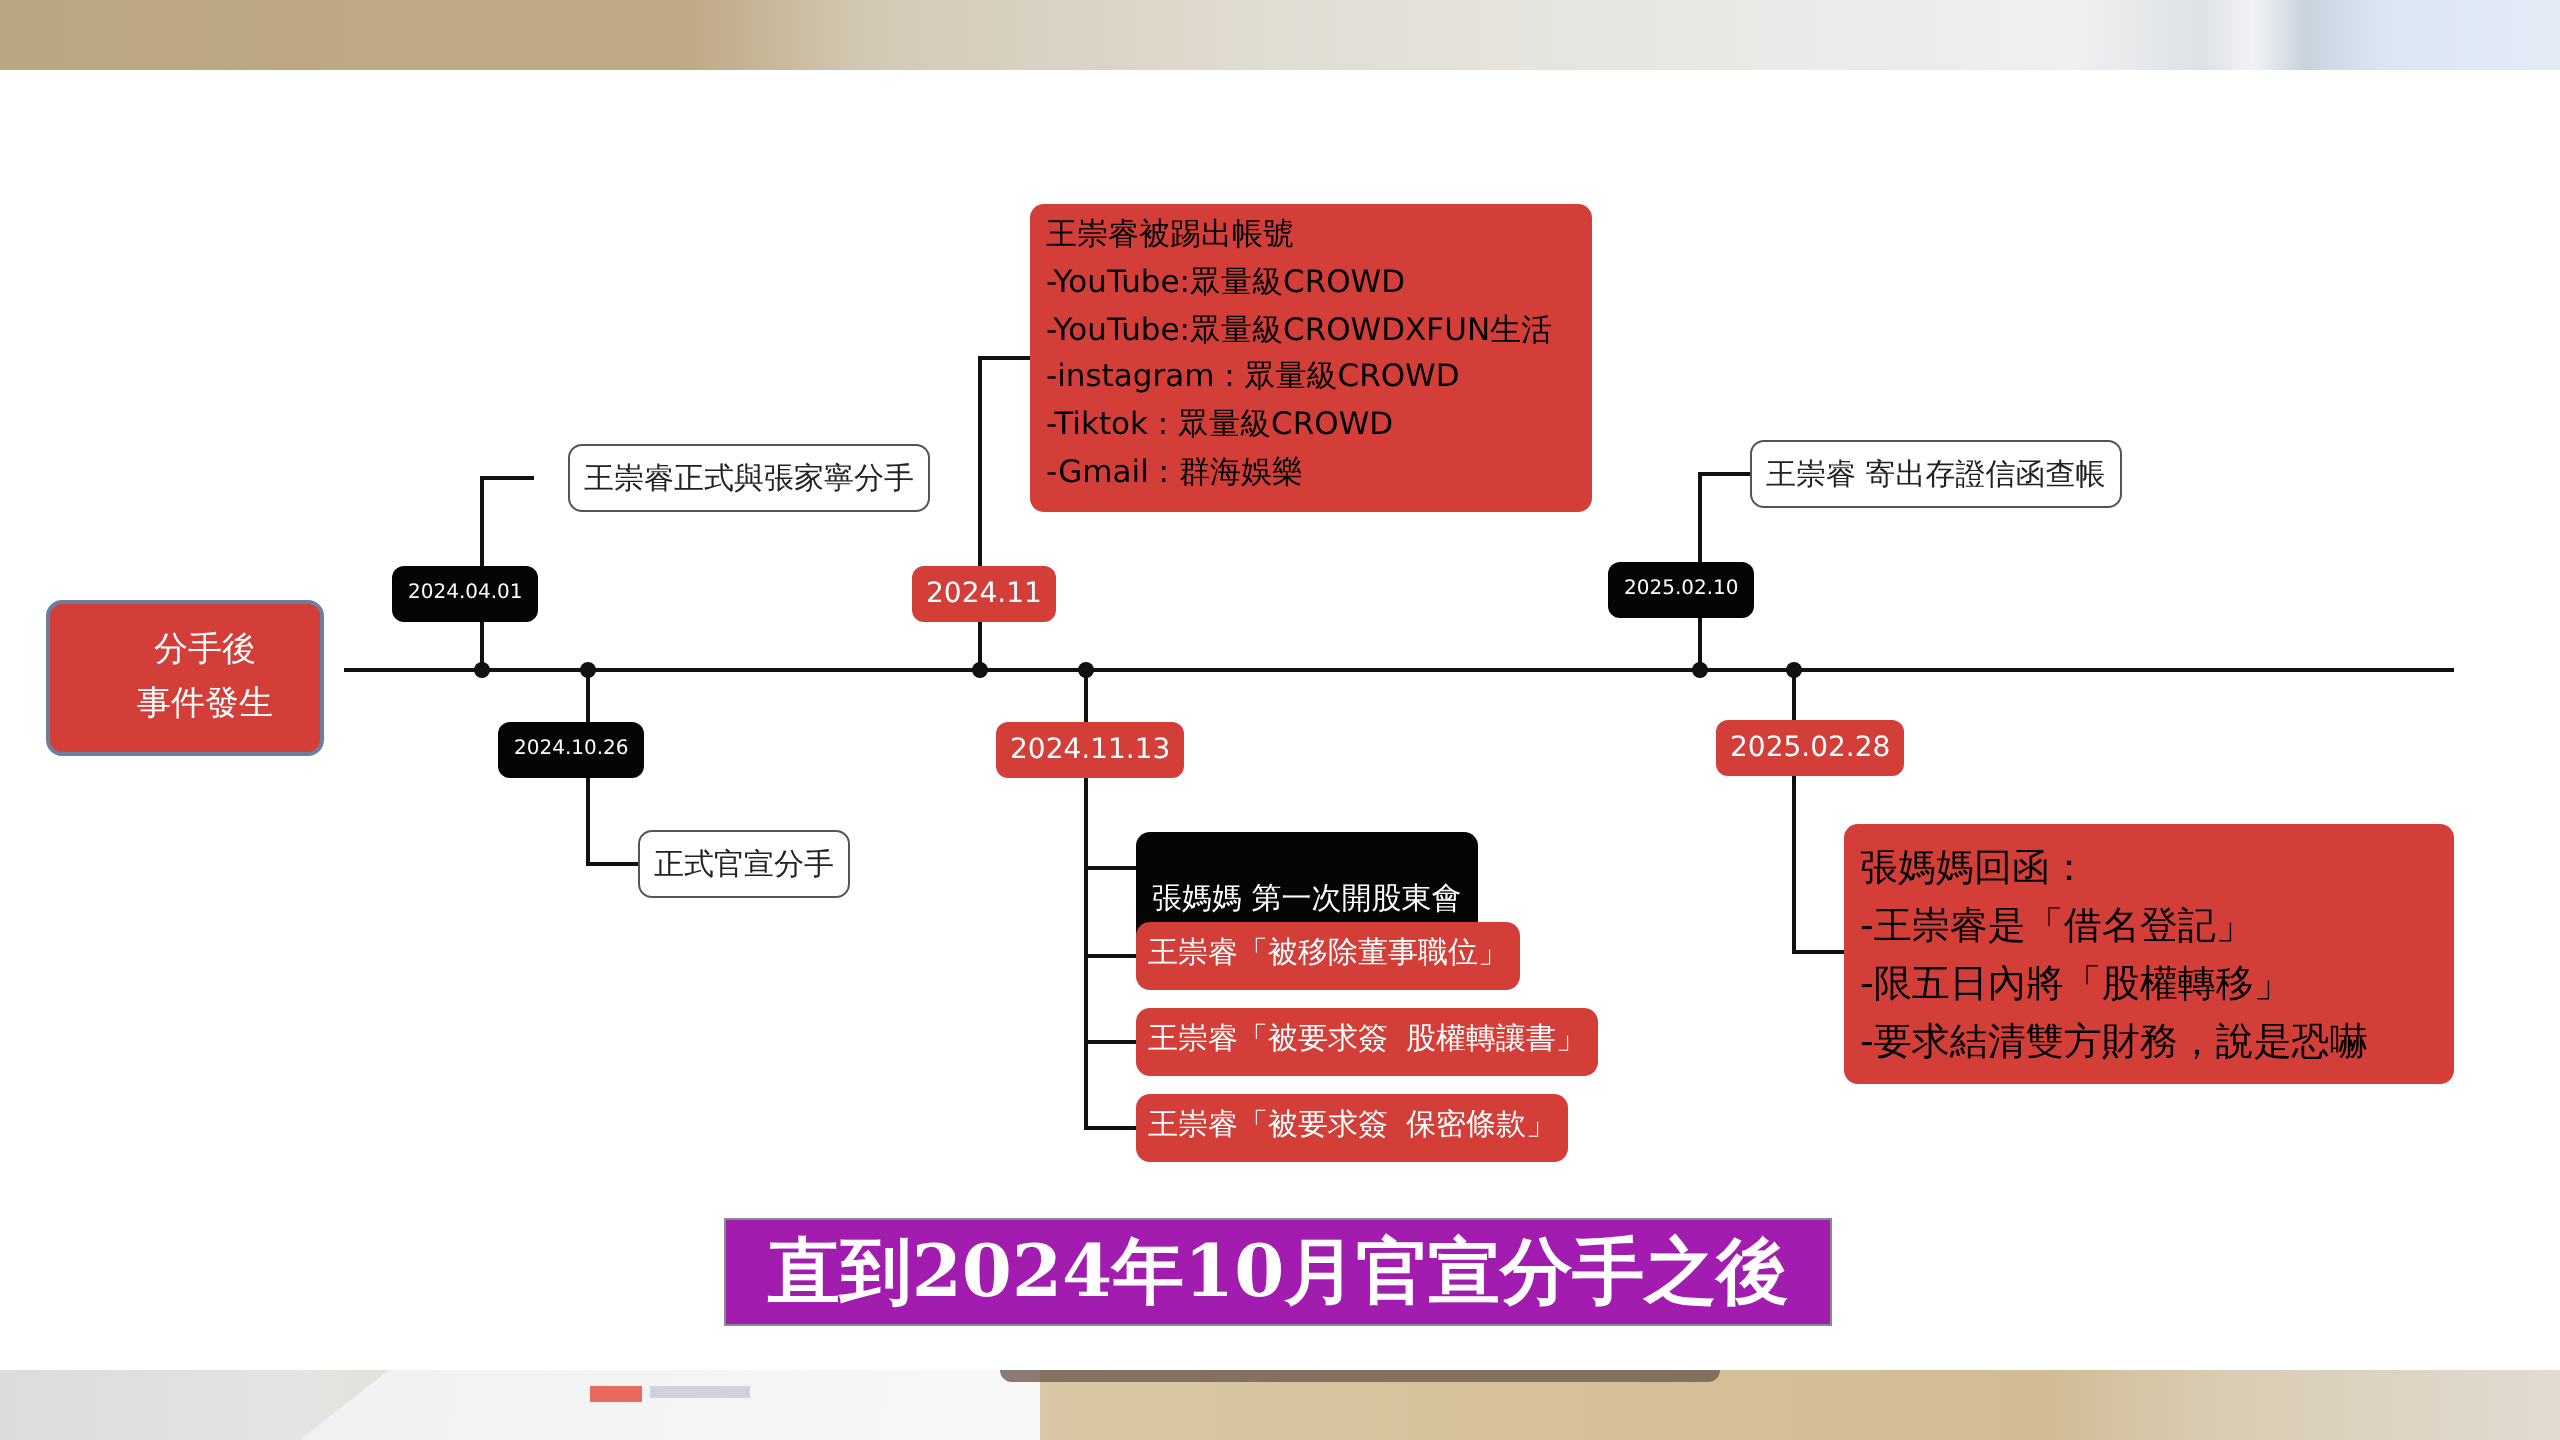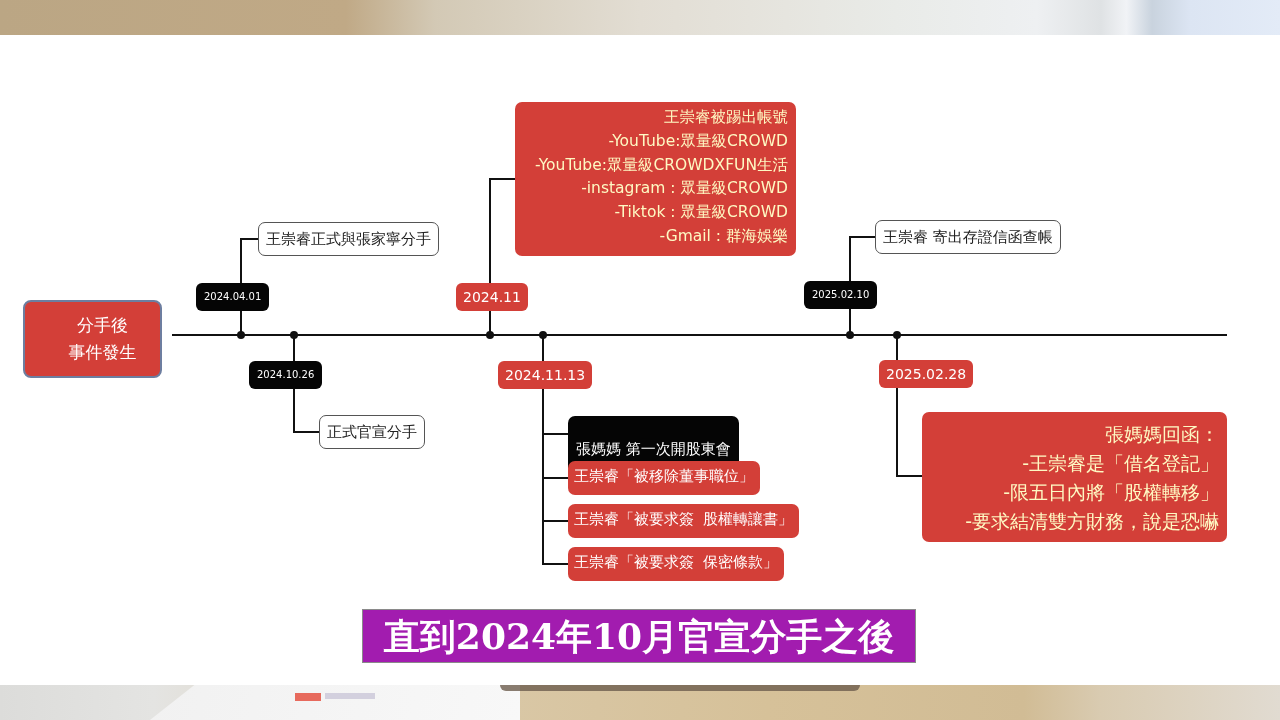--- a/index.html
+++ b/index.html
@@ -39,21 +39,21 @@
     font-size:15px; line-height:22px; white-space:nowrap;
   }
   .root {
     background:#d33f38; color:#fff; border:2px solid #6d7ea0;
     display:flex; flex-direction:column; align-items:center; justify-content:center;
     font-size:17px; line-height:27px; border-radius:8px;
   }
   .tag-black { background:#050505; color:#fff; font-size:10px; padding:0 8px; line-height:28px; border-radius:6px; }
   .tag-red { background:#d33f38; color:#fff; font-size:14px; padding:0 7px; line-height:28px; border-radius:6px; }
   .outline { background:#fff; color:#222; border:1.5px solid #555; padding:0 7px; line-height:32px; border-radius:7px; }
-  .red-box { background:#d33f38; color:#fef9c3;text-align:right; }
+  .red-box { background:#d33f38; color:#000000; }
   .black-box { background:#050505; color:#fff; padding:16px 8px; line-height:34px; }
   .red-row { background:#d33f38; color:#fff; padding:0 6px; line-height:34px;font-family:Liberation Mono, monospace; }
   .multi { padding:4px 8px; line-height:23.8px; font-size:15.5px; }
   .multi div { white-space:nowrap; }
   .multi2 { padding:8px 8px; line-height:29px; font-size:19px; }
 
   .subtitle {
     position:absolute; left:362px; top:609px; width:554px; height:54px; box-sizing:border-box;
     background:#a21caf; border:1px solid #8a8a8a;
     color:#fff; font-family:"DejaVu Serif","Liberation Serif",serif; font-weight:bold;
@@ -77,21 +77,21 @@
 
   <div class="box root" style="left:23px; top:300px; width:139px; height:78px;padding-left:20px;">
     <span>分手後</span>
     <span>事件發生</span>
   </div>
 
   <div class="dot" style="left:237px; top:331px;"></div>
   <div class="line" style="left:240px; top:238px; width:2px; height:96px;"></div>
   <div class="line" style="left:240px; top:238px; width:27px; height:2px;"></div>
   <div class="box tag-black" style="left:196px; top:283px;">2024.04.01</div>
-  <div class="box outline" style="left:258px; top:222px;">王崇睿正式與張家寧分手</div>
+  <div class="box outline" style="left:284px; top:222px;">王崇睿正式與張家寧分手</div>
 
   <div class="dot" style="left:290px; top:331px;"></div>
   <div class="line" style="left:293px; top:335px; width:2px; height:98px;"></div>
   <div class="line" style="left:293px; top:431px; width:27px; height:2px;"></div>
   <div class="box tag-black" style="left:249px; top:361px;">2024.10.26</div>
   <div class="box outline" style="left:319px; top:415px;">正式官宣分手</div>
 
   <div class="dot" style="left:486px; top:331px;"></div>
   <div class="line" style="left:489px; top:178px; width:2px; height:156px;"></div>
   <div class="line" style="left:489px; top:178px; width:27px; height:2px;"></div>
@@ -119,21 +119,21 @@
 
   <div class="dot" style="left:846px; top:331px;"></div>
   <div class="line" style="left:849px; top:236px; width:2px; height:98px;"></div>
   <div class="line" style="left:849px; top:236px; width:27px; height:2px;"></div>
   <div class="box tag-black" style="left:804px; top:281px;">2025.02.10</div>
   <div class="box outline" style="left:875px; top:220px;">王崇睿 寄出存證信函查帳</div>
 
   <div class="dot" style="left:893px; top:331px;"></div>
   <div class="line" style="left:896px; top:335px; width:2px; height:142px;"></div>
   <div class="line" style="left:896px; top:475px; width:27px; height:2px;"></div>
-  <div class="box tag-red" style="left:858px; top:360px;margin-left:21px;">2025.02.28</div>
+  <div class="box tag-red" style="left:858px; top:360px;">2025.02.28</div>
   <div class="box red-box multi2" style="left:922px; top:412px; width:305px; height:130px;">
     <div>張媽媽回函：</div>
     <div>-王崇睿是「借名登記」</div>
     <div>-限五日內將「股權轉移」</div>
     <div>-要求結清雙方財務，說是恐嚇</div>
   </div>
 </div>
 
 <div class="subtitle">直到2024年10月官宣分手之後</div>
 

